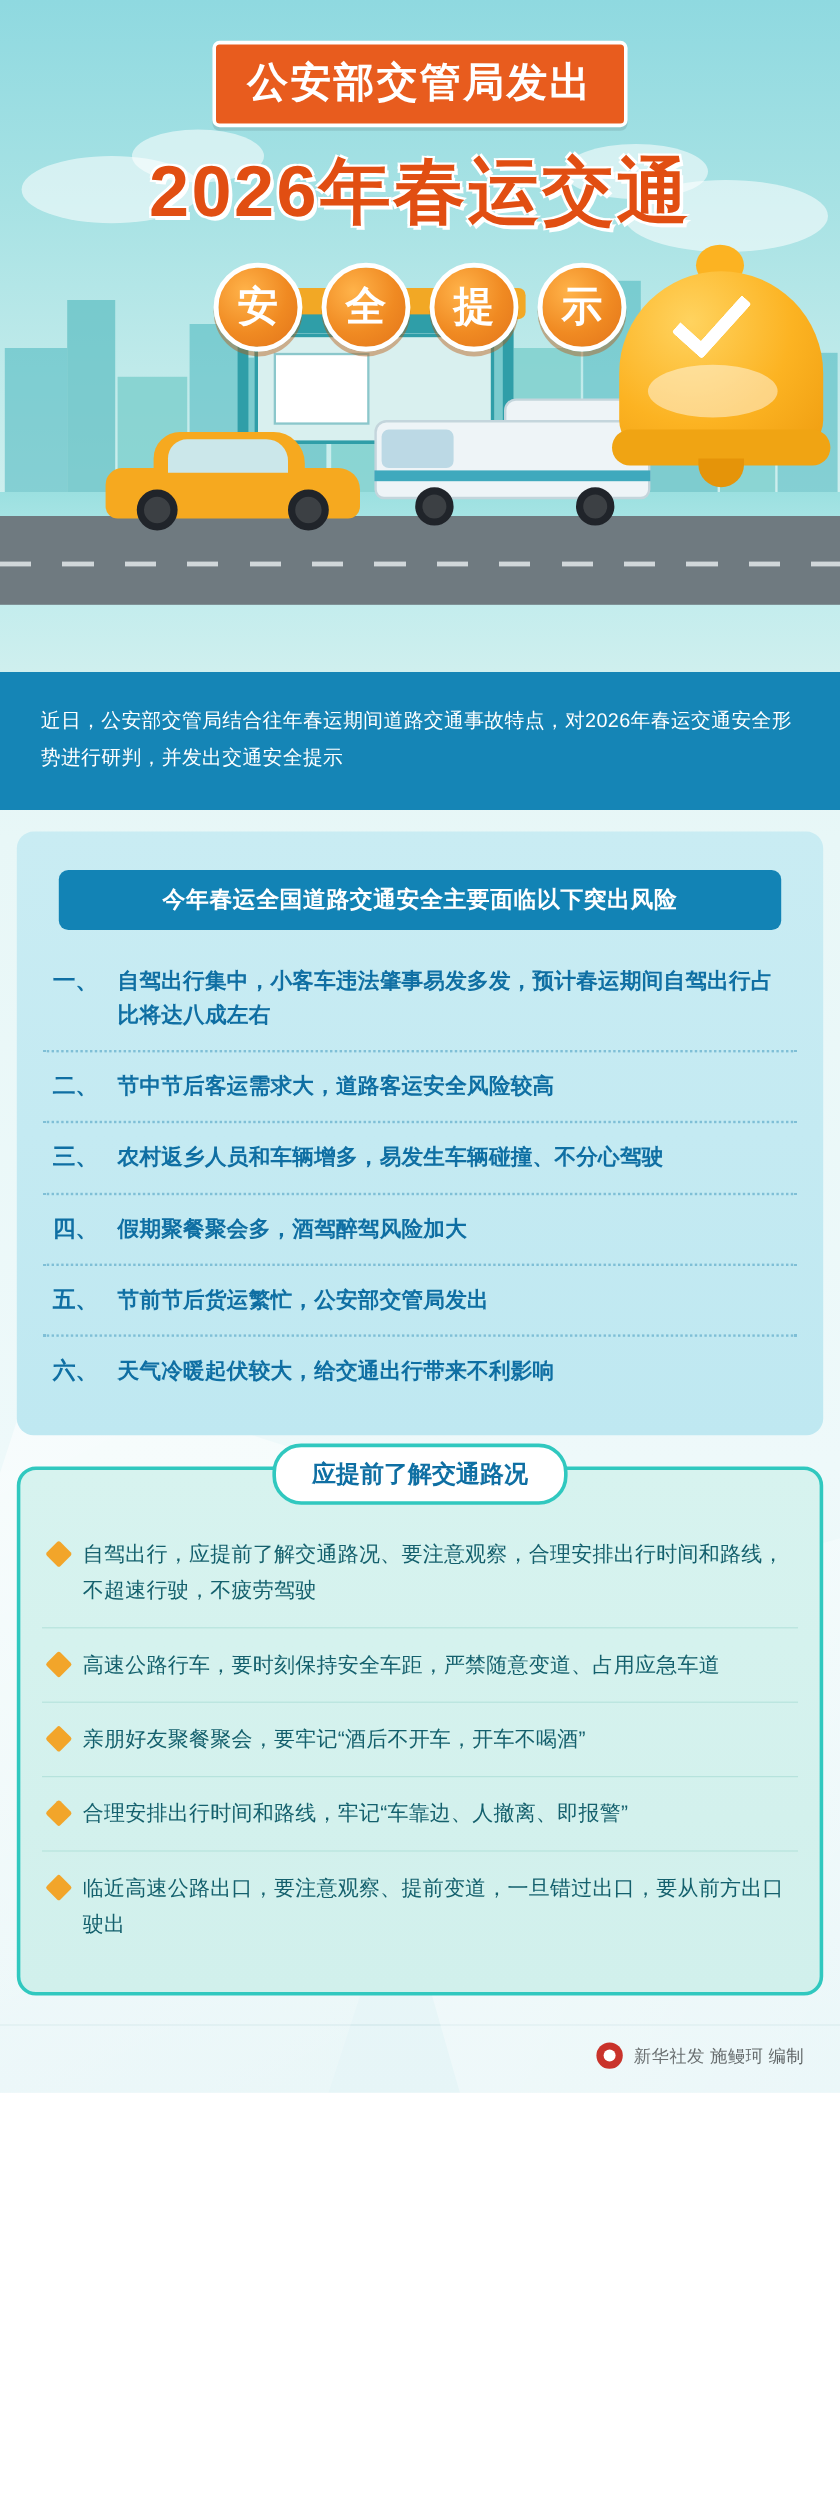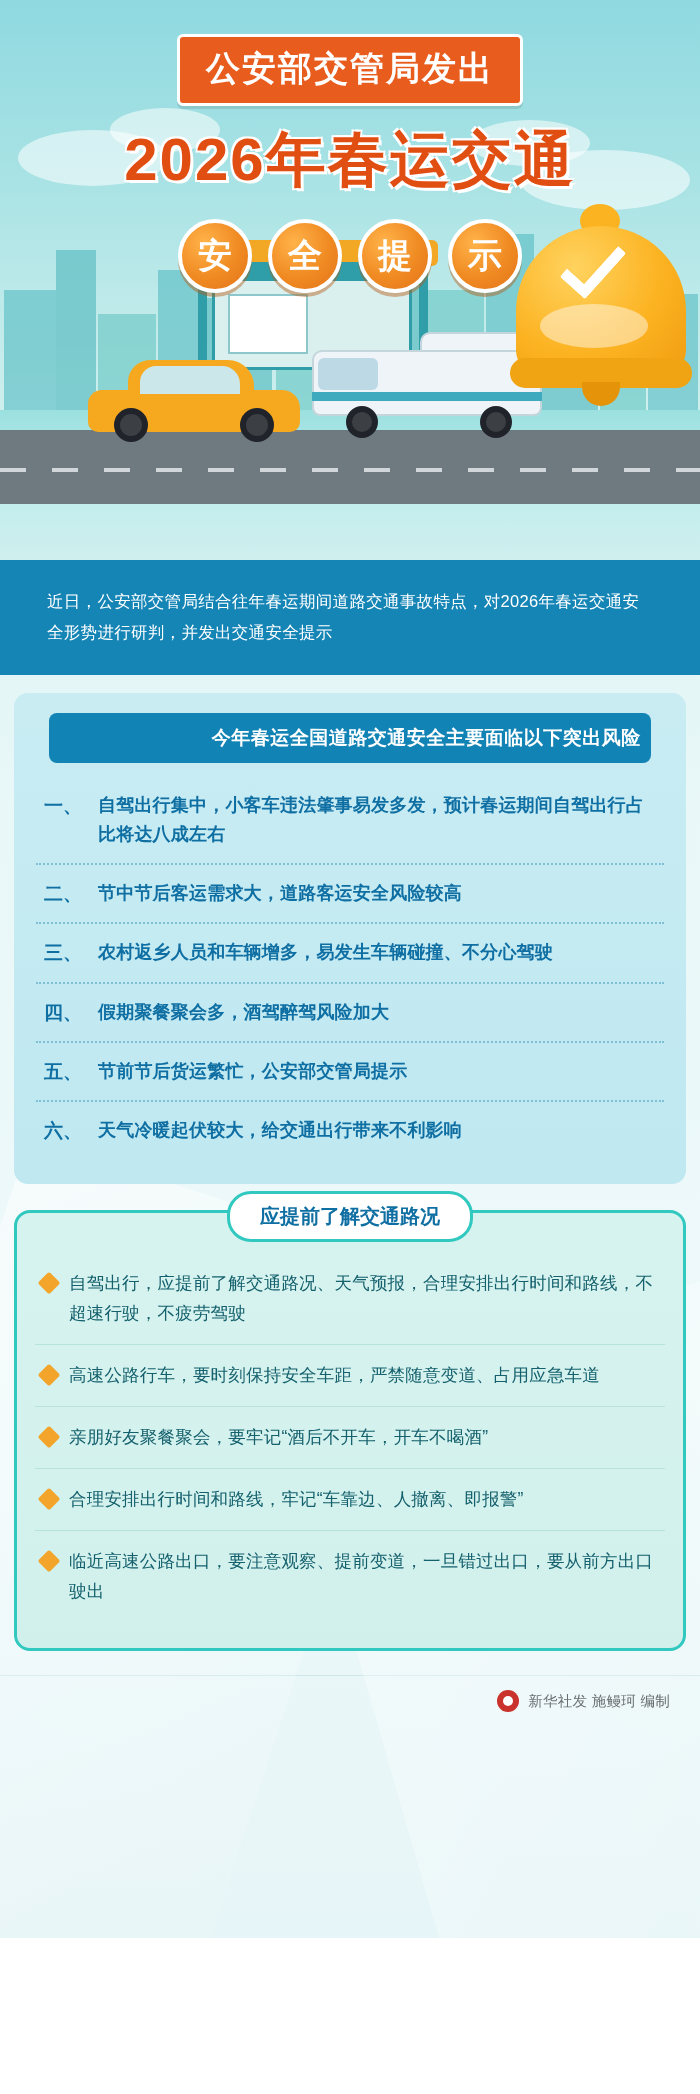--- a/index.html
+++ b/index.html
@@ -9,21 +9,21 @@
     background: #ffffff;
     width: 700px;
     height: 2094px;
     position: relative;
     overflow: hidden;
   }
 
   .poster {
     position: relative;
     width: 700px;
-    height: 1938px;
+    height: 1744px;
     background: linear-gradient(180deg, #cfeef0 0%, #bfe9ee 12%, #d7f2f3 22%, #e8f7f7 40%, #eef9fa 70%, #e6f5f7 100%);
     overflow: hidden;
   }
 
   
   .wash {
     position: absolute;
     pointer-events: none;
   }
   .wash-l {
@@ -186,45 +186,45 @@
   .van-top { position: absolute; left: 108px; top: 0; width: 122px; height: 24px; background: #eef4f7; border-radius: 10px 12px 0 0; border: 2px solid #c4d5dc; }
   .van-glass { position: absolute; left: 6px; top: 26px; width: 60px; height: 32px; background: #bcd9e5; border-radius: 6px; }
   .van-stripe { position: absolute; left: 0; top: 60px; width: 230px; height: 9px; background: #3fa9bd; }
   .vw { position: absolute; bottom: 0; width: 32px; height: 32px; border-radius: 50%; background: #3c4044; border: 6px solid #20242a; }
   .vw1 { left: 34px; } .vw2 { right: 30px; }
 
   
   .intro {
     position: relative;
     margin: 0;
-    padding: 26px 47px 28px;
+    padding: 26px 34px 28px;
     background: #1585b6;
     color: #ffffff;
     font-size: 16.5px;
     line-height: 1.85;
     letter-spacing: .3px;
   }
   .intro p { text-indent: 0; }
 
   
   .risk {
     position: relative;
     margin: 18px 14px 0;
     background: linear-gradient(180deg, #c9ecf3 0%, #bfe8f1 100%);
     border-radius: 14px;
     padding: 20px 16px 24px;
   }
   .risk-head {
-    margin: 0 auto 14px;
+    margin: 12px auto 14px;
     width: 94%;
     background: #1283b5;
     color: #ffffff;
     font-size: 19px;
     font-weight: bold;
-    text-align: right;
+    text-align: center;
     padding: 12px 10px;
     border-radius: 8px;
     letter-spacing: .5px;
   }
   .risk-list { padding: 0 6px; }
   .risk-item {
     display: flex;
     align-items: flex-start;
     gap: 12px;
     padding: 14px 6px 14px 8px;
@@ -420,34 +420,34 @@
       <div class="risk-item">
         <div class="risk-num">三、</div>
         <div class="risk-text">农村返乡人员和车辆增多，易发生车辆碰撞、不分心驾驶</div>
       </div>
       <div class="risk-item">
         <div class="risk-num">四、</div>
         <div class="risk-text">假期聚餐聚会多，酒驾醉驾风险加大</div>
       </div>
       <div class="risk-item">
         <div class="risk-num">五、</div>
-        <div class="risk-text">节前节后货运繁忙，公安部交管局提示</div>
+        <div class="risk-text">节前节后货运繁忙，公安部交管局发出</div>
       </div>
       <div class="risk-item">
         <div class="risk-num">六、</div>
         <div class="risk-text">天气冷暖起伏较大，给交通出行带来不利影响</div>
       </div>
     </div>
   </div>
 
   <div class="tips">
     <div class="tips-head">应提前了解交通路况</div>
     <div class="tip-item">
       <div class="tip-dia"></div>
-      <div class="tip-text">自驾出行，应提前了解交通路况、天气预报，合理安排出行时间和路线，不超速行驶，不疲劳驾驶</div>
+      <div class="tip-text">自驾出行，应提前了解交通路况、要注意观察，合理安排出行时间和路线，不超速行驶，不疲劳驾驶</div>
     </div>
     <div class="tip-item">
       <div class="tip-dia"></div>
       <div class="tip-text">高速公路行车，要时刻保持安全车距，严禁随意变道、占用应急车道</div>
     </div>
     <div class="tip-item">
       <div class="tip-dia"></div>
       <div class="tip-text">亲朋好友聚餐聚会，要牢记“酒后不开车，开车不喝酒”</div>
     </div>
     <div class="tip-item">

